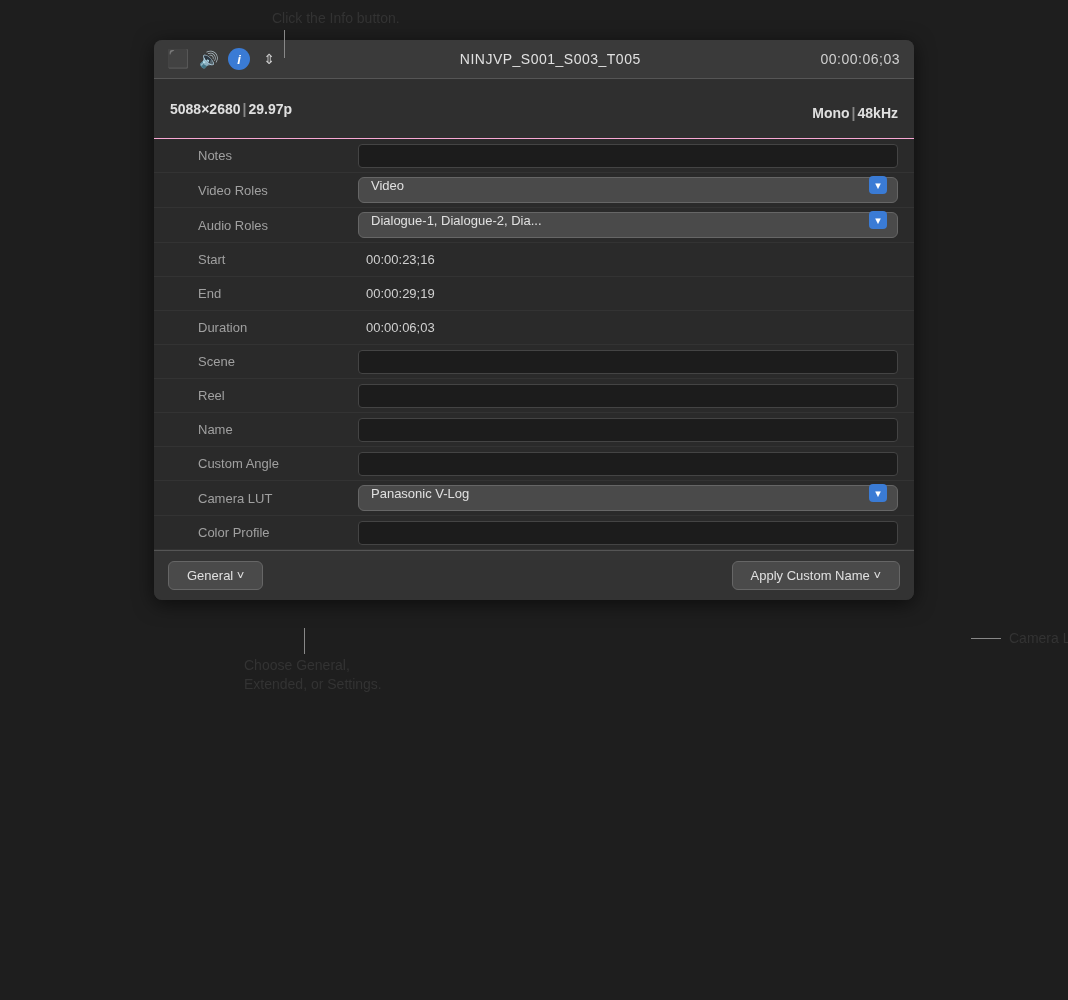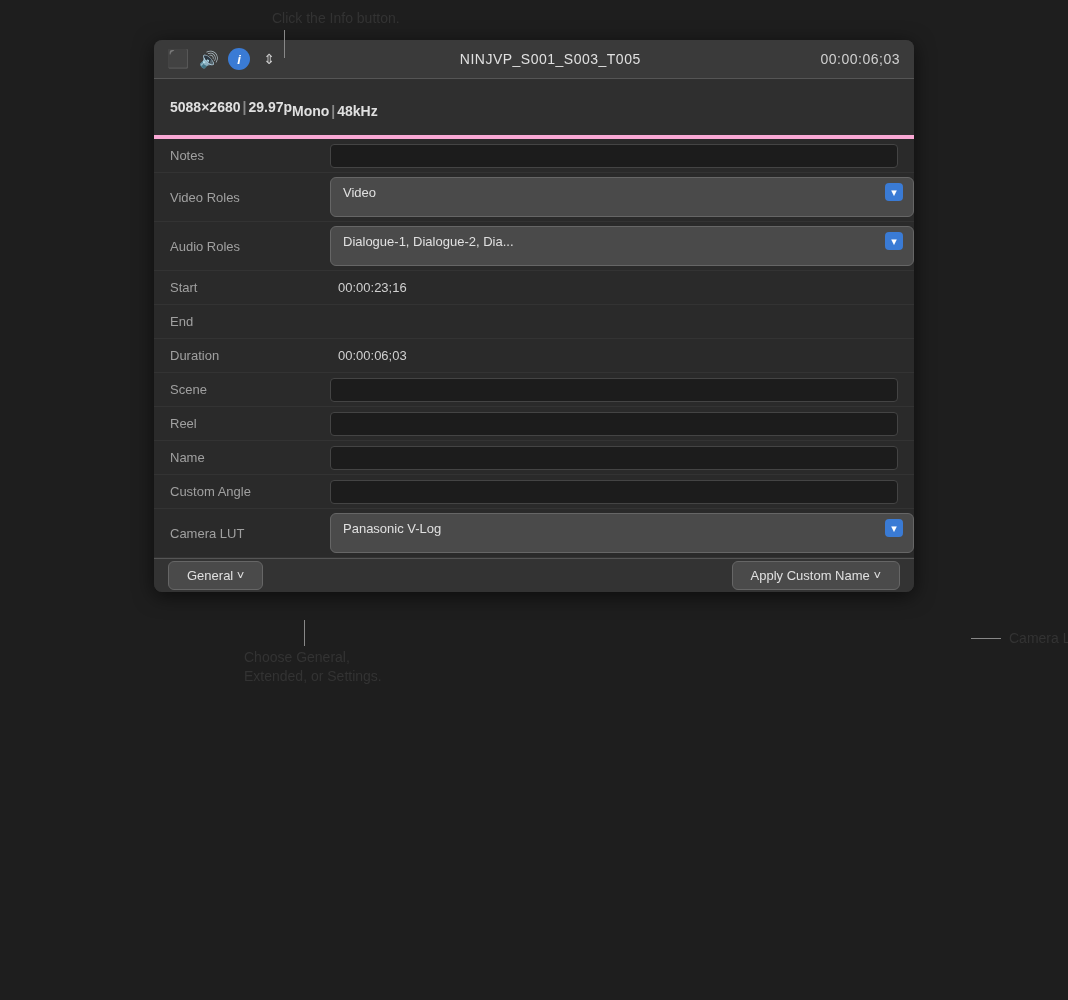--- a/index.html
+++ b/index.html
@@ -92,24 +92,24 @@
     .toolbar-timecode {
       font-size: 14px;
       color: #d0d0d0;
       font-variant-numeric: tabular-nums;
       letter-spacing: 0.5px;
     }
 
     
     .media-info-bar {
       background: #2f2f2f;
-      border-bottom: 4px solid #f9a8d4;
+      border-bottom: 1px solid #f9a8d4;
       padding: 10px 16px;
       display: flex;
-      justify-content: flex-start;
+      justify-content: space-between;
       align-items: center;
       min-height: 60px;
     }
     .media-info-left {
       font-weight: bold;
       font-size: 14px;
       color: #e0e0e0;
     }
     .media-info-right {
       font-weight: bold;
@@ -129,20 +129,21 @@
       border-bottom: 1px solid #333;
       min-height: 34px;
       padding: 4px 0;
     }
     .prop-label {
       width: 176px;
       padding: 0 16px;
       color: #a0a0a0;
       font-size: 13px;
       flex-shrink: 0;
+      margin-left: 28px;
     }
     .prop-value {
       flex: 1;
       padding: 0 8px;
       color: #d0d0d0;
       font-size: 13px;
     }
     .prop-input {
       flex: 1;
       background: #1c1c1c;
@@ -160,21 +161,22 @@
     .prop-dropdown {
       display: flex;
       align-items: center;
       background: #4a4a4a;
       border: 1px solid #666;
       border-radius: 6px;
       padding: 3px 10px 13px 12px;
       cursor: pointer;
       gap: 8px;
       flex: 1;
-      height: 40px;
+      margin-right: 16px;
+      height: 26px;
       color: #e0e0e0;
       font-size: 13px;
     }
     .prop-dropdown-text { flex: 1; }
     .dropdown-chevron {
       width: 18px;
       height: 18px;
       background: #3a7bd5;
       border-radius: 4px;
       display: flex;
@@ -185,21 +187,21 @@
       flex-shrink: 0;
     }
 
     
     .footer {
       background: #333;
       border-top: 1px solid #555;
       display: flex;
       justify-content: space-between;
       align-items: center;
-      padding: 2px 14px;
+      padding: 10px 14px;
     }
     .footer-btn {
       background: #4a4a4a;
       border: 1px solid #666;
       border-radius: 6px;
       color: #e0e0e0;
       font-size: 13px;
       padding: 6px 18px;
       cursor: pointer;
       display: flex;
@@ -300,20 +302,21 @@
         </div>
       </div>
 
       <div class="prop-row">
         <div class="prop-label">Start</div>
         <div class="prop-value">00:00:23;16</div>
       </div>
 
       <div class="prop-row">
         <div class="prop-label">End</div>
+        <div class="prop-value">00:00:29;19</div>
       </div>
 
       <div class="prop-row">
         <div class="prop-label">Duration</div>
         <div class="prop-value">00:00:06;03</div>
       </div>
 
       <div class="prop-row">
         <div class="prop-label">Scene</div>
         <input class="prop-input" type="text" value="" style="">
@@ -336,20 +339,24 @@
 
 
       <div class="prop-row">
         <div class="prop-label">Camera LUT</div>
         <div class="prop-dropdown">
           <span class="prop-dropdown-text">Panasonic V-Log</span>
           <div class="dropdown-chevron">▾</div>
         </div>
       </div>
 
+      <div class="prop-row">
+        <div class="prop-label">Color Profile</div>
+        <input class="prop-input" type="text" value="" style="">
+      </div>
 
     </div>
 
     <div class="footer">
       <button class="footer-btn">
         <span>General ˅</span>
       </button>
       <button class="footer-btn">
         <span>Apply Custom Name ˅</span>
       </button>

